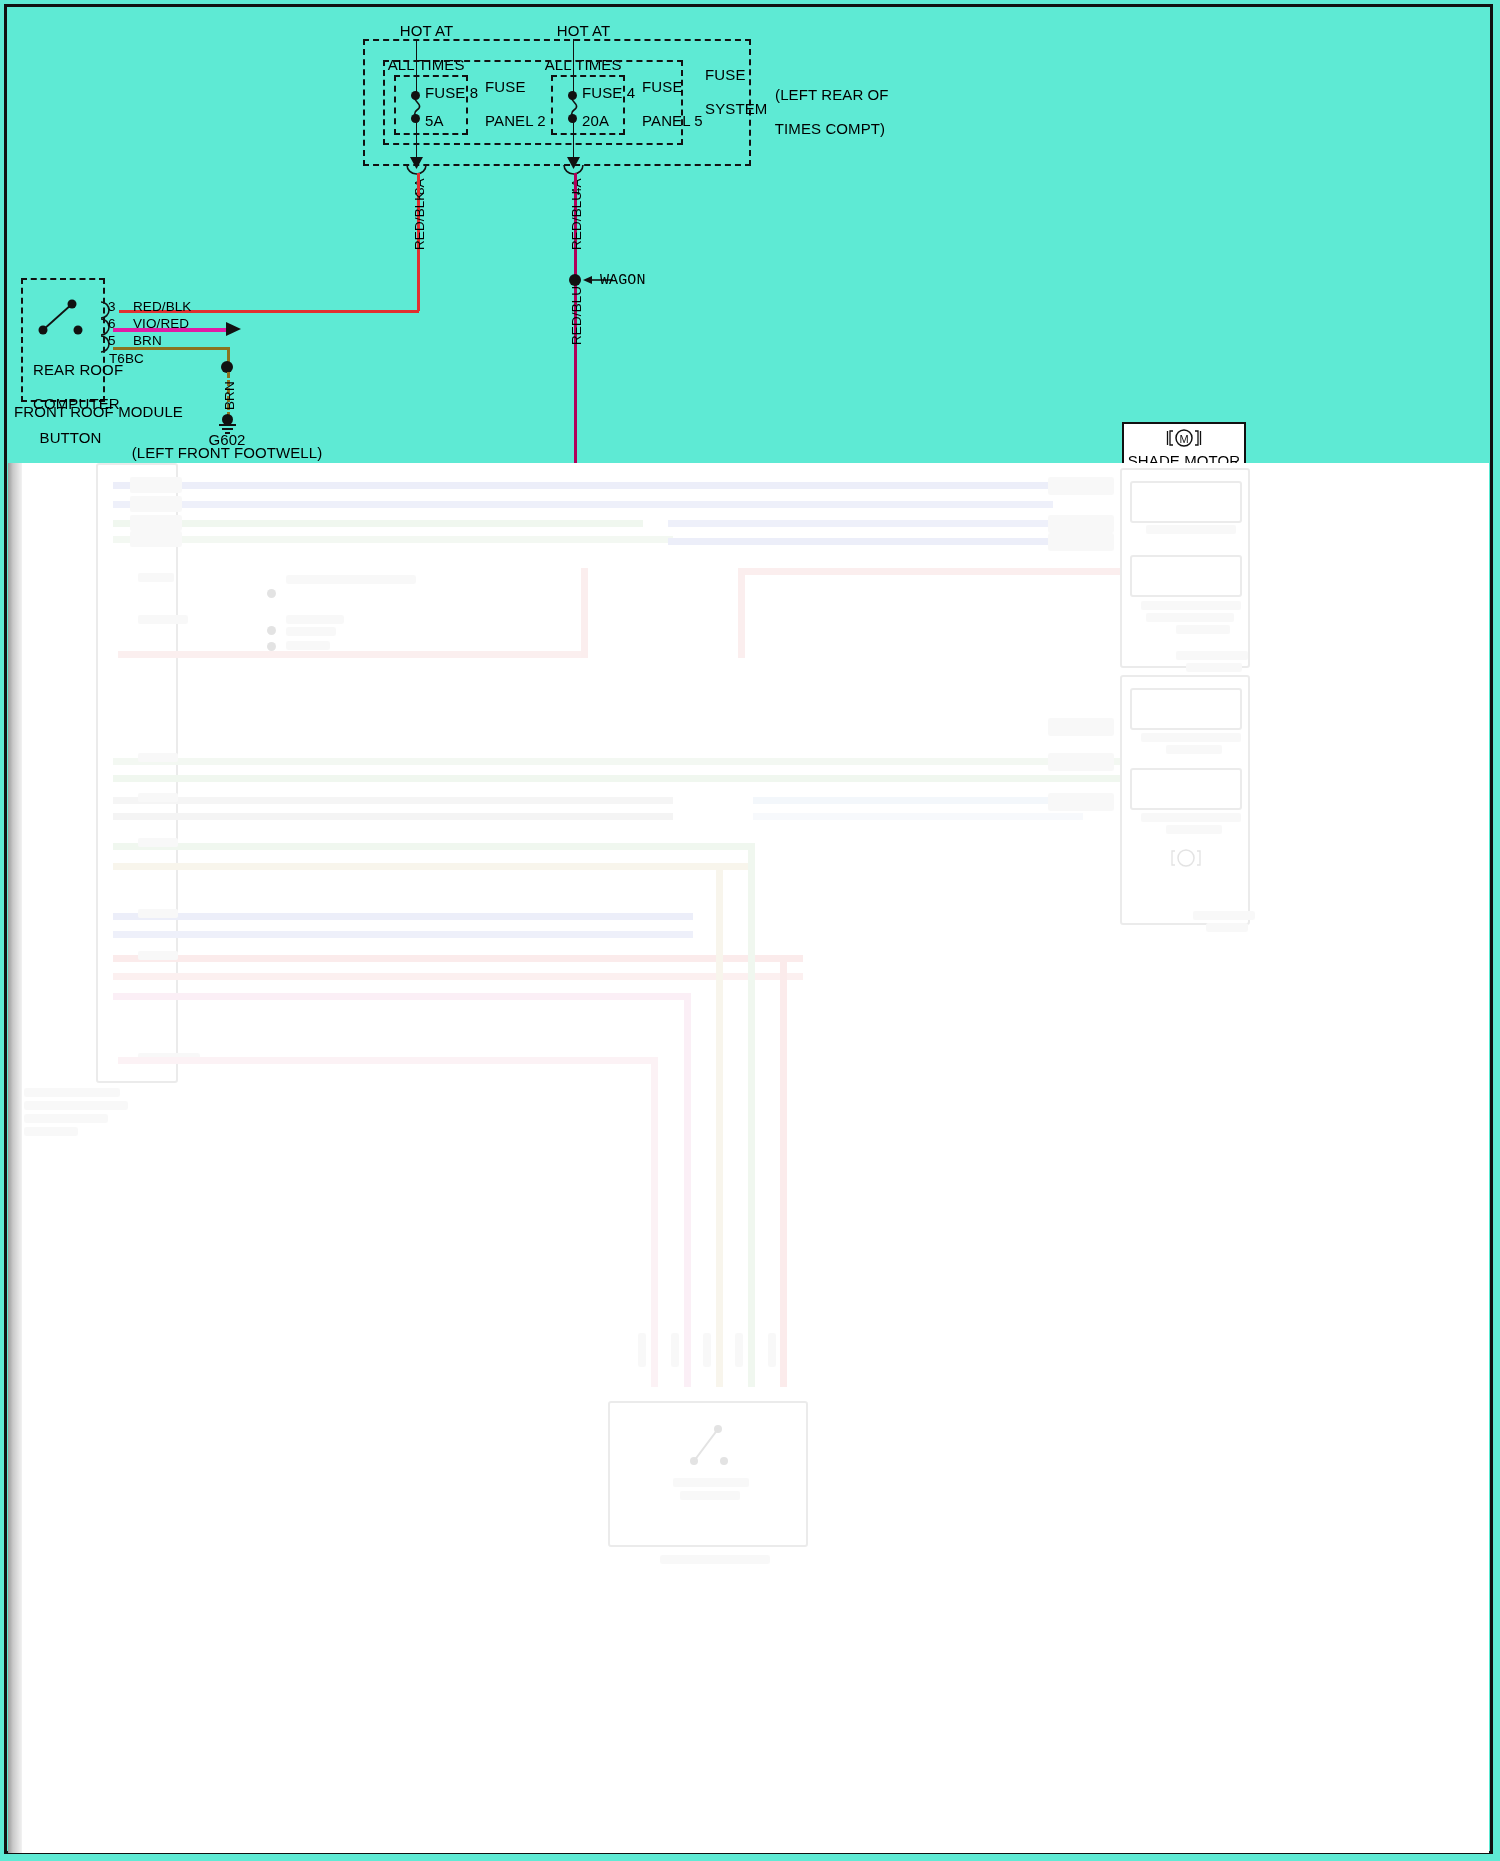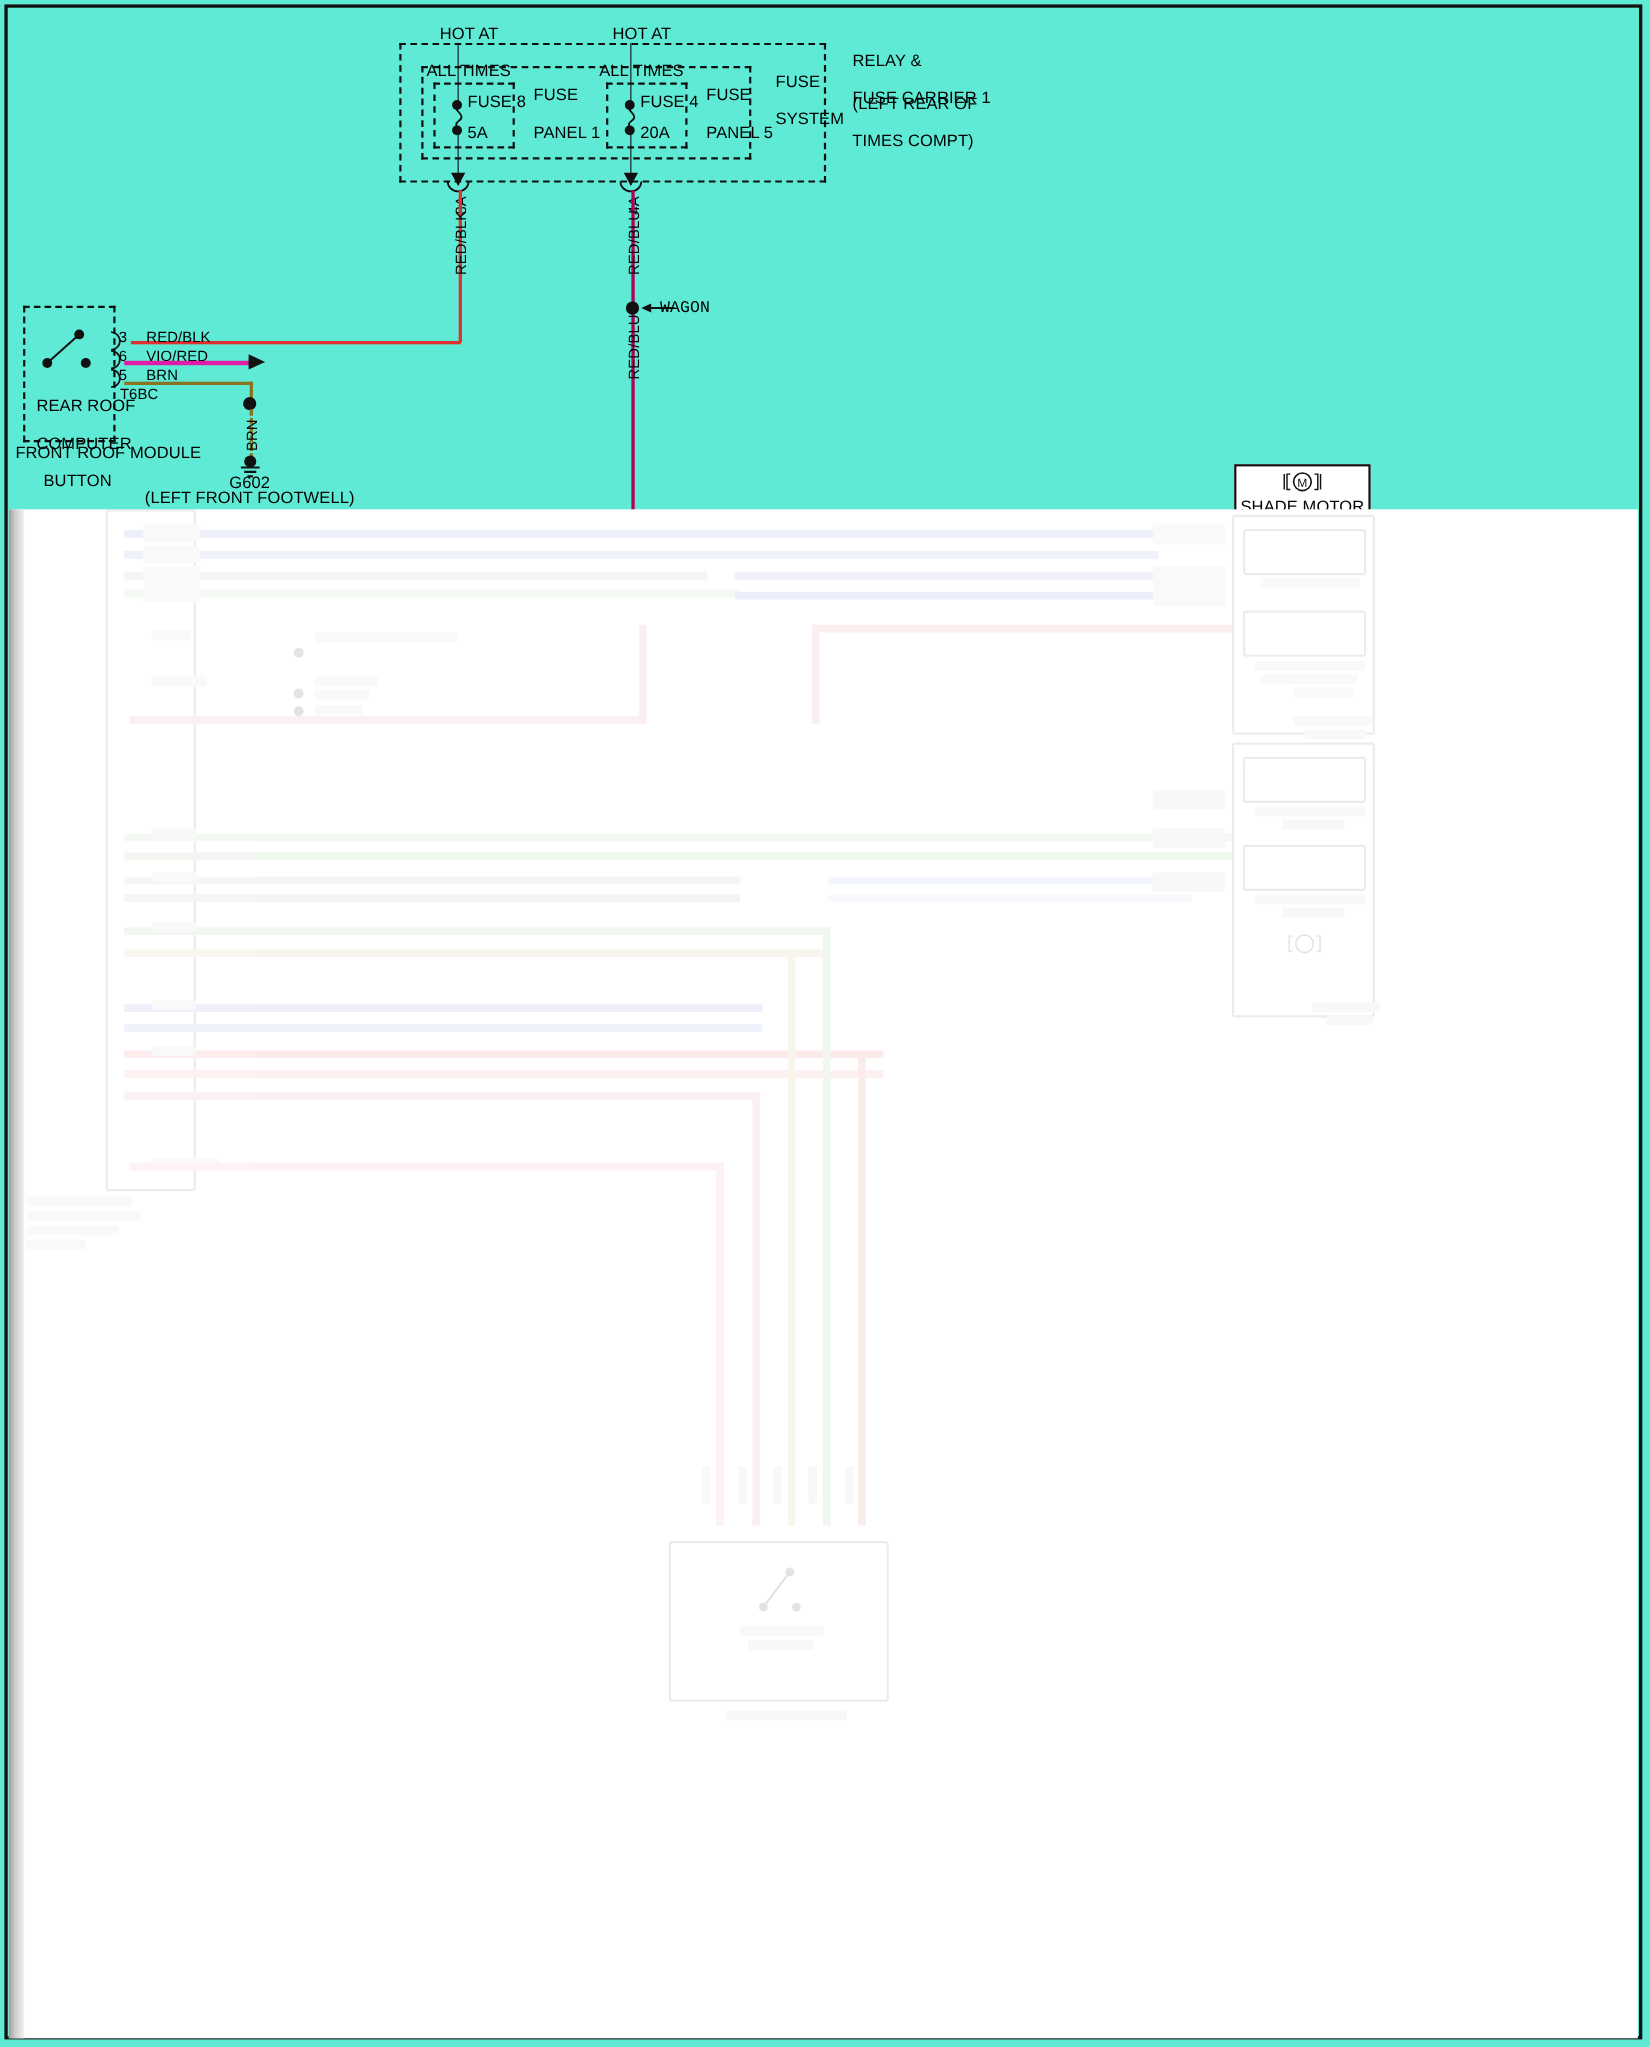--- a/index.html
+++ b/index.html
@@ -76,39 +76,35 @@
   <div class="lbl ctr" style="left:368px;top:5px;width:100px;">
     <span>HOT AT</span><br>
     <span>ALL TIMES</span>
   </div>
   <div class="lbl ctr" style="left:525px;top:5px;width:100px;">
     <span>HOT AT</span><br>
     <span>ALL TIMES</span>
   </div>
 
   <div class="dashbox" style="left:363px;top:39px;width:388px;height:127px;"></div>
-  <div class="lbl" style="left:758px;top:30px;">
-    <span>RELAY &amp;</span><br>
-    <span>FUSE CARRIER 1</span>
-  </div>
   <div class="lbl" style="left:758px;top:69px;">
     <span>(LEFT REAR OF</span><br>
     <span>TIMES COMPT)</span>
   </div>
 
   <div class="dashbox" style="left:383px;top:60px;width:300px;height:85px;"></div>
   <div class="lbl" style="left:688px;top:49px;">
     <span>FUSE</span><br>
     <span>SYSTEM</span>
   </div>
 
   <div class="dashbox" style="left:394px;top:75px;width:74px;height:60px;"></div>
   <div class="lbl" style="left:468px;top:61px;">
     <span>FUSE</span><br>
-    <span>PANEL 1</span>
+    <span>PANEL 2</span>
   </div>
   <div class="lbl" style="left:425px;top:84px;"><span>FUSE 8</span></div>
   <div class="lbl" style="left:425px;top:112px;"><span>5A</span></div>
 
   <div class="dashbox" style="left:551px;top:75px;width:74px;height:60px;"></div>
   <div class="lbl" style="left:625px;top:61px;">
     <span>FUSE</span><br>
     <span>PANEL 5</span>
   </div>
   <div class="lbl" style="left:582px;top:84px;"><span>FUSE 4</span></div>

